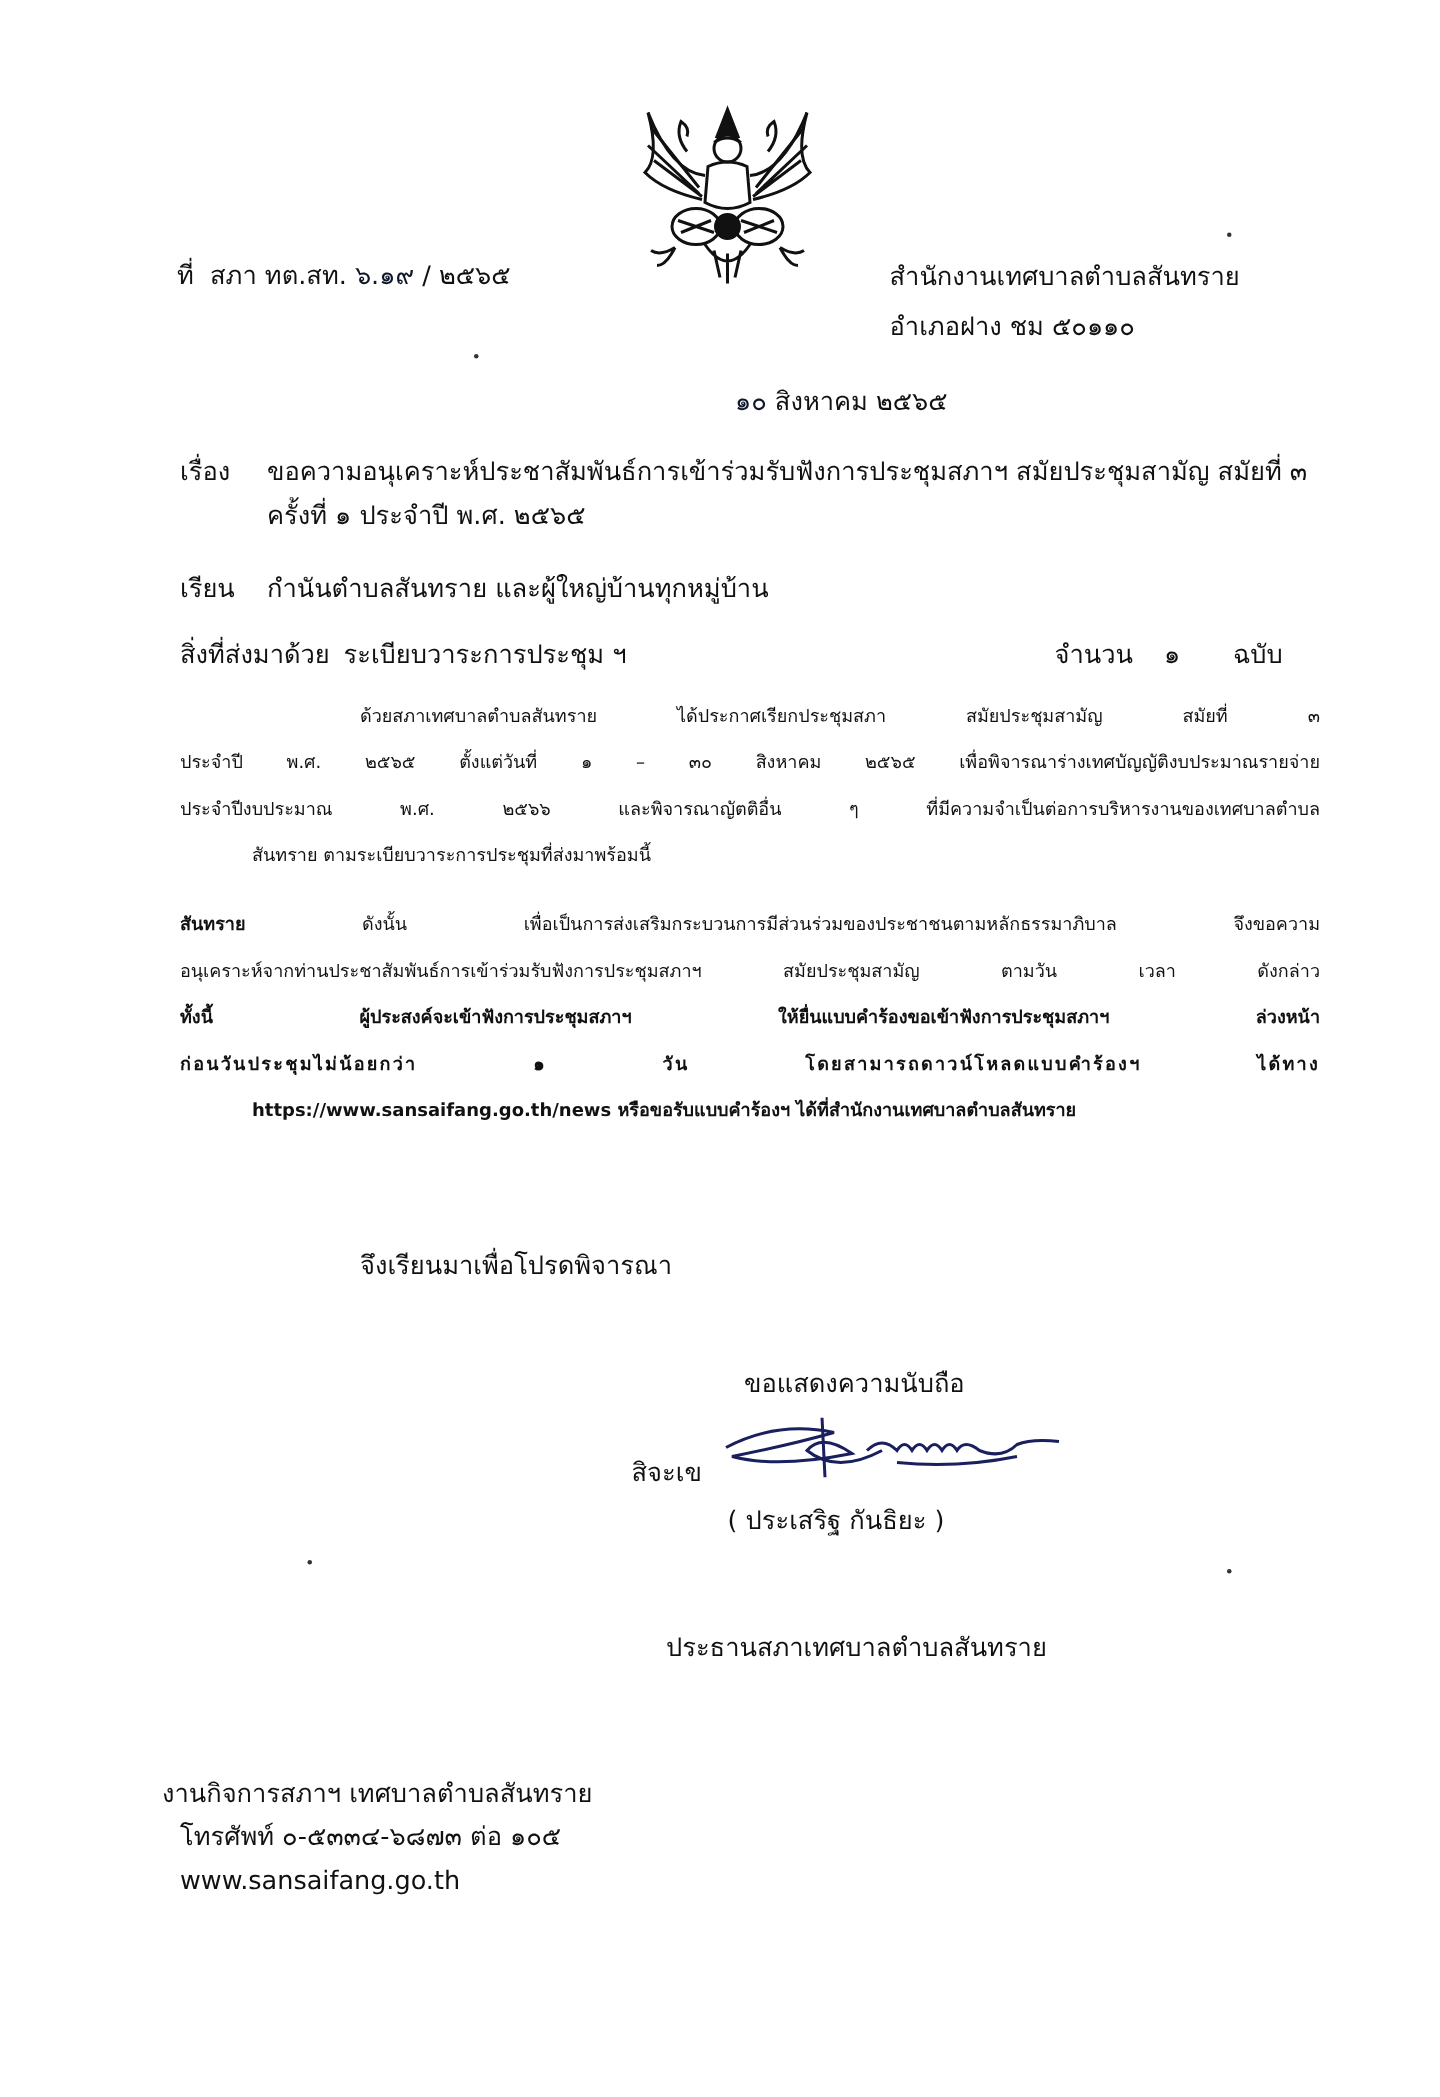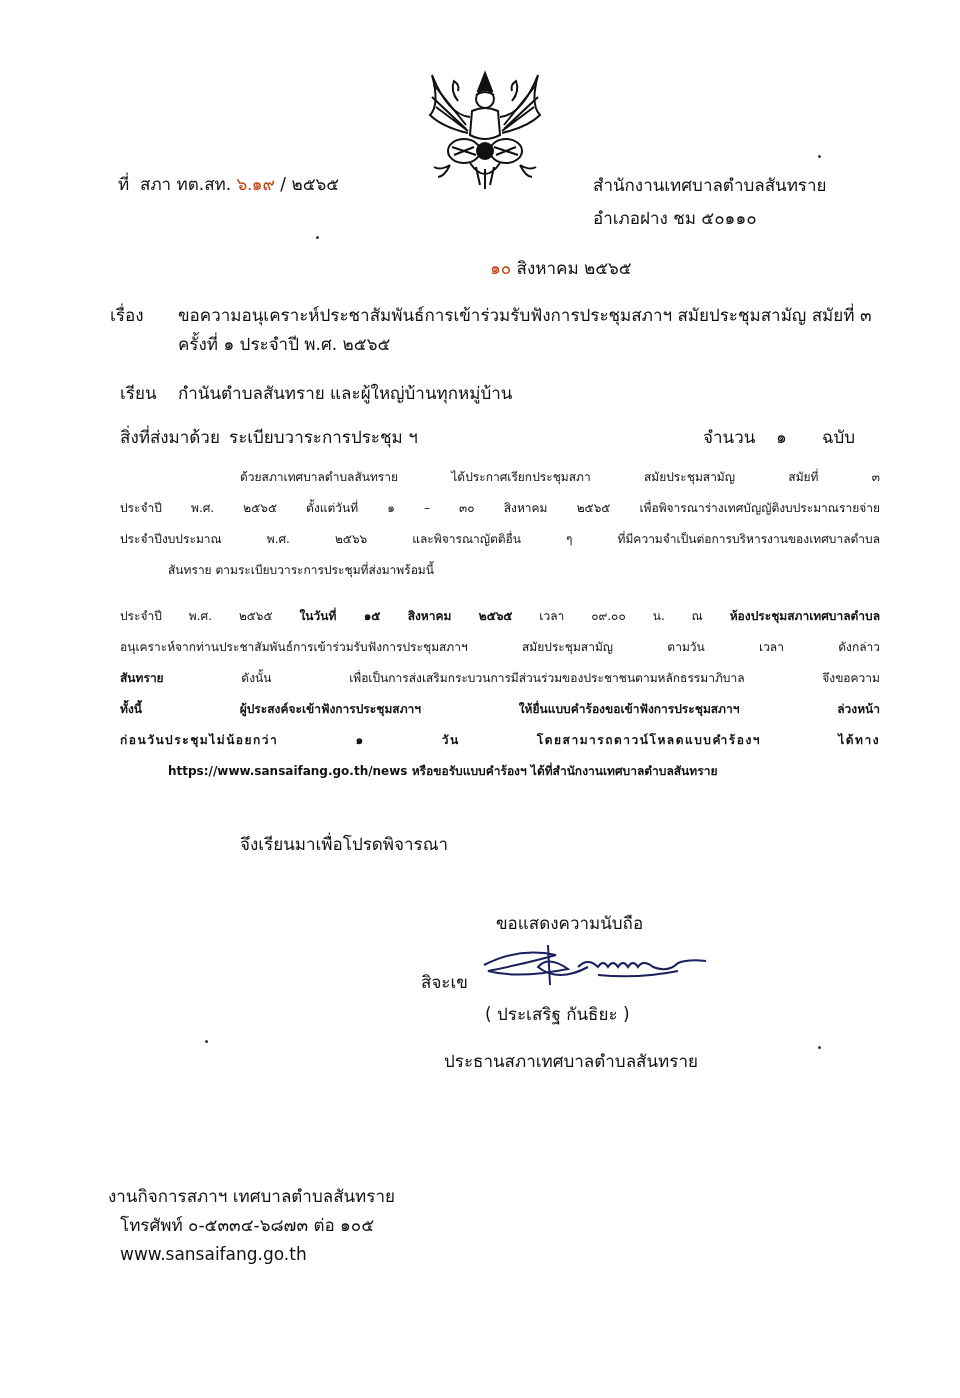--- a/index.html
+++ b/index.html
@@ -1,21 +1,21 @@
 <!DOCTYPE html>
 <html><head>
 <meta charset="utf-8">
 <style>
   html, body { margin: 0; padding: 0; background: #ffffff; }
   body { width: 960px; height: 1398px; position: relative; overflow: hidden;
          font-family: "DejaVu Sans", "Liberation Sans", sans-serif; color: #111; }
   .page { position: absolute; left: 0; top: 0; width: 960px; height: 1398px; background: #fff; }
   .abs { position: absolute; white-space: nowrap; }
   .t { font-size: 17px; line-height: 24px; }
-  .ink { color: #c2410c; font-family: Liberation Serif, serif; }
+  .ink { color: #0f172a; }
   .bold { font-weight: bold; }
   .garuda { position: absolute; left: 420px; top: 55px; width: 130px; height: 140px; }
   .para { position: absolute; left: 120px; width: 760px; font-size: 12px; line-height: 31px;
           text-align: justify; white-space: normal; }
   .para .line { display: block; white-space: nowrap; text-align-last: justify; text-align: justify; }
   .para .line.last { text-align-last: left; margin-left: 48px; }
   .indent { padding-left: 120px; }
   .dot { position: absolute; width: 3px; height: 3px; border-radius: 50%; background: #333; }
   .sig { position: absolute; left: 478px; top: 945px; width: 230px; height: 40px; }
 </style>
@@ -57,63 +57,62 @@
     <span>ที่</span>&nbsp;&nbsp;<span>สภา ทต.สท.</span>&nbsp;<span class="ink">๖.๑๙</span>&nbsp;<span>/ ๒๕๖๕</span>
   </div>
 
   <div class="abs t" style="left:593px; top:173px;">สำนักงานเทศบาลตำบลสันทราย</div>
   <div class="abs t" style="left:593px; top:206px;">อำเภอฝาง ชม ๕๐๑๑๐</div>
 
   <div class="abs t" style="left:490px; top:256px;">
     <span class="ink">๑๐</span>&nbsp;<span>สิงหาคม  ๒๕๖๕</span>
   </div>
 
-  <div class="abs t" style="left:110px; top:303px;">เรื่อง</div>
+  <div class="abs t" style="left:120px; top:303px;">เรื่อง</div>
   <div class="abs t" style="left:178px; top:303px;">ขอความอนุเคราะห์ประชาสัมพันธ์การเข้าร่วมรับฟังการประชุมสภาฯ สมัยประชุมสามัญ สมัยที่ ๓</div>
   <div class="abs t" style="left:178px; top:332px;">ครั้งที่ ๑ ประจำปี พ.ศ. ๒๕๖๕</div>
 
   <div class="abs t" style="left:120px; top:381px;">เรียน</div>
   <div class="abs t" style="left:178px; top:381px;">กำนันตำบลสันทราย และผู้ใหญ่บ้านทุกหมู่บ้าน</div>
 
   <div class="abs t" style="left:120px; top:425px;">สิ่งที่ส่งมาด้วย</div>
   <div class="abs t" style="left:229px; top:425px;">ระเบียบวาระการประชุม ฯ</div>
   <div class="abs t" style="left:703px; top:425px;">จำนวน</div>
   <div class="abs t" style="left:776px; top:425px;">๑</div>
   <div class="abs t" style="left:822px; top:425px;">ฉบับ</div>
 
   <div class="para" style="top:462px;">
     <span class="line indent">ด้วยสภาเทศบาลตำบลสันทราย  ได้ประกาศเรียกประชุมสภา สมัยประชุมสามัญ  สมัยที่ ๓</span>
     <span class="line">ประจำปี พ.ศ. ๒๕๖๕  ตั้งแต่วันที่  ๑ – ๓๐  สิงหาคม  ๒๕๖๕  เพื่อพิจารณาร่างเทศบัญญัติงบประมาณรายจ่าย</span>
     <span class="line">ประจำปีงบประมาณ พ.ศ. ๒๕๖๖  และพิจารณาญัตติอื่น ๆ ที่มีความจำเป็นต่อการบริหารงานของเทศบาลตำบล</span>
     <span class="line last">สันทราย  ตามระเบียบวาระการประชุมที่ส่งมาพร้อมนี้</span>
   </div>
 
   <div class="para" style="top:601px;">
-    <span class="line"><span>ประจำปี พ.ศ. ๒๕๖๕ </span><span class="bold">ในวันที่  ๑๕  สิงหาคม  ๒๕๖๕</span><span> เวลา ๐๙.๐๐ น.  ณ  </span><span class="bold">ห้องประชุมสภาเทศบาลตำบล</span></span>
+    <span class="line"><span class="bold">สันทราย</span><span>  ดังนั้น เพื่อเป็นการส่งเสริมกระบวนการมีส่วนร่วมของประชาชนตามหลักธรรมาภิบาล  จึงขอความ</span></span>
     <span class="line">อนุเคราะห์จากท่านประชาสัมพันธ์การเข้าร่วมรับฟังการประชุมสภาฯ สมัยประชุมสามัญ  ตามวัน เวลา ดังกล่าว</span>
-    <span class="line"><span class="bold">สันทราย</span><span>  ดังนั้น เพื่อเป็นการส่งเสริมกระบวนการมีส่วนร่วมของประชาชนตามหลักธรรมาภิบาล  จึงขอความ</span></span>
     <span class="line bold">ทั้งนี้ ผู้ประสงค์จะเข้าฟังการประชุมสภาฯ ให้ยื่นแบบคำร้องขอเข้าฟังการประชุมสภาฯ ล่วงหน้า</span>
     <span class="line bold" style="letter-spacing:1.5px;">ก่อนวันประชุมไม่น้อยกว่า ๑ วัน  โดยสามารถดาวน์โหลดแบบคำร้องฯ ได้ทาง</span>
     <span class="line last bold"><span>https://www.sansaifang.go.th/news</span><span> หรือขอรับแบบคำร้องฯ ได้ที่สำนักงานเทศบาลตำบลสันทราย</span></span>
   </div>
 
   <div class="abs t" style="left:240px; top:832px;">จึงเรียนมาเพื่อโปรดพิจารณา</div>
 
   <div class="abs t" style="left:496px; top:911px;">ขอแสดงความนับถือ</div>
   <div class="abs t" style="left:421px; top:970px;">สิจะเข</div>
   <svg class="sig" viewBox="0 0 230 40">
     <g fill="none" stroke="#1a1f5e" stroke-width="2">
       <path d="M6 20 Q40 2 78 10 Q50 18 10 26 Q40 34 90 24 Q70 10 60 22 Q80 38 110 22"></path>
       <path d="M70 0 L72 40"></path>
       <path d="M100 22 Q110 12 120 22 Q125 14 130 22 Q135 14 140 22 Q145 14 150 22 Q155 14 160 22 Q165 14 175 22 Q190 28 200 18 Q210 14 228 16"></path>
       <path d="M120 30 Q160 34 200 26"></path>
     </g>
   </svg>
   <div class="abs t" style="left:485px; top:1002px;">( ประเสริฐ   กันธิยะ )</div>
-  <div class="abs t" style="left:444px; top:1049px;">ประธานสภาเทศบาลตำบลสันทราย</div>
+  <div class="abs t" style="left:444px; top:1087px;font-family:Liberation Serif, serif;">ประธานสภาเทศบาลตำบลสันทราย</div>
 
   <div class="abs t" style="left:108px; top:1184px;">งานกิจการสภาฯ เทศบาลตำบลสันทราย</div>
   <div class="abs t" style="left:120px; top:1213px;">โทรศัพท์ ๐-๕๓๓๔-๖๘๗๓ ต่อ ๑๐๕</div>
   <div class="abs t" style="left:120px; top:1242px;">www.sansaifang.go.th</div>
 
   <div class="dot" style="left:818px; top:155px;"></div>
   <div class="dot" style="left:818px; top:1046px;"></div>
   <div class="dot" style="left:316px; top:236px;"></div>
   <div class="dot" style="left:205px; top:1040px;"></div>
 </div>

